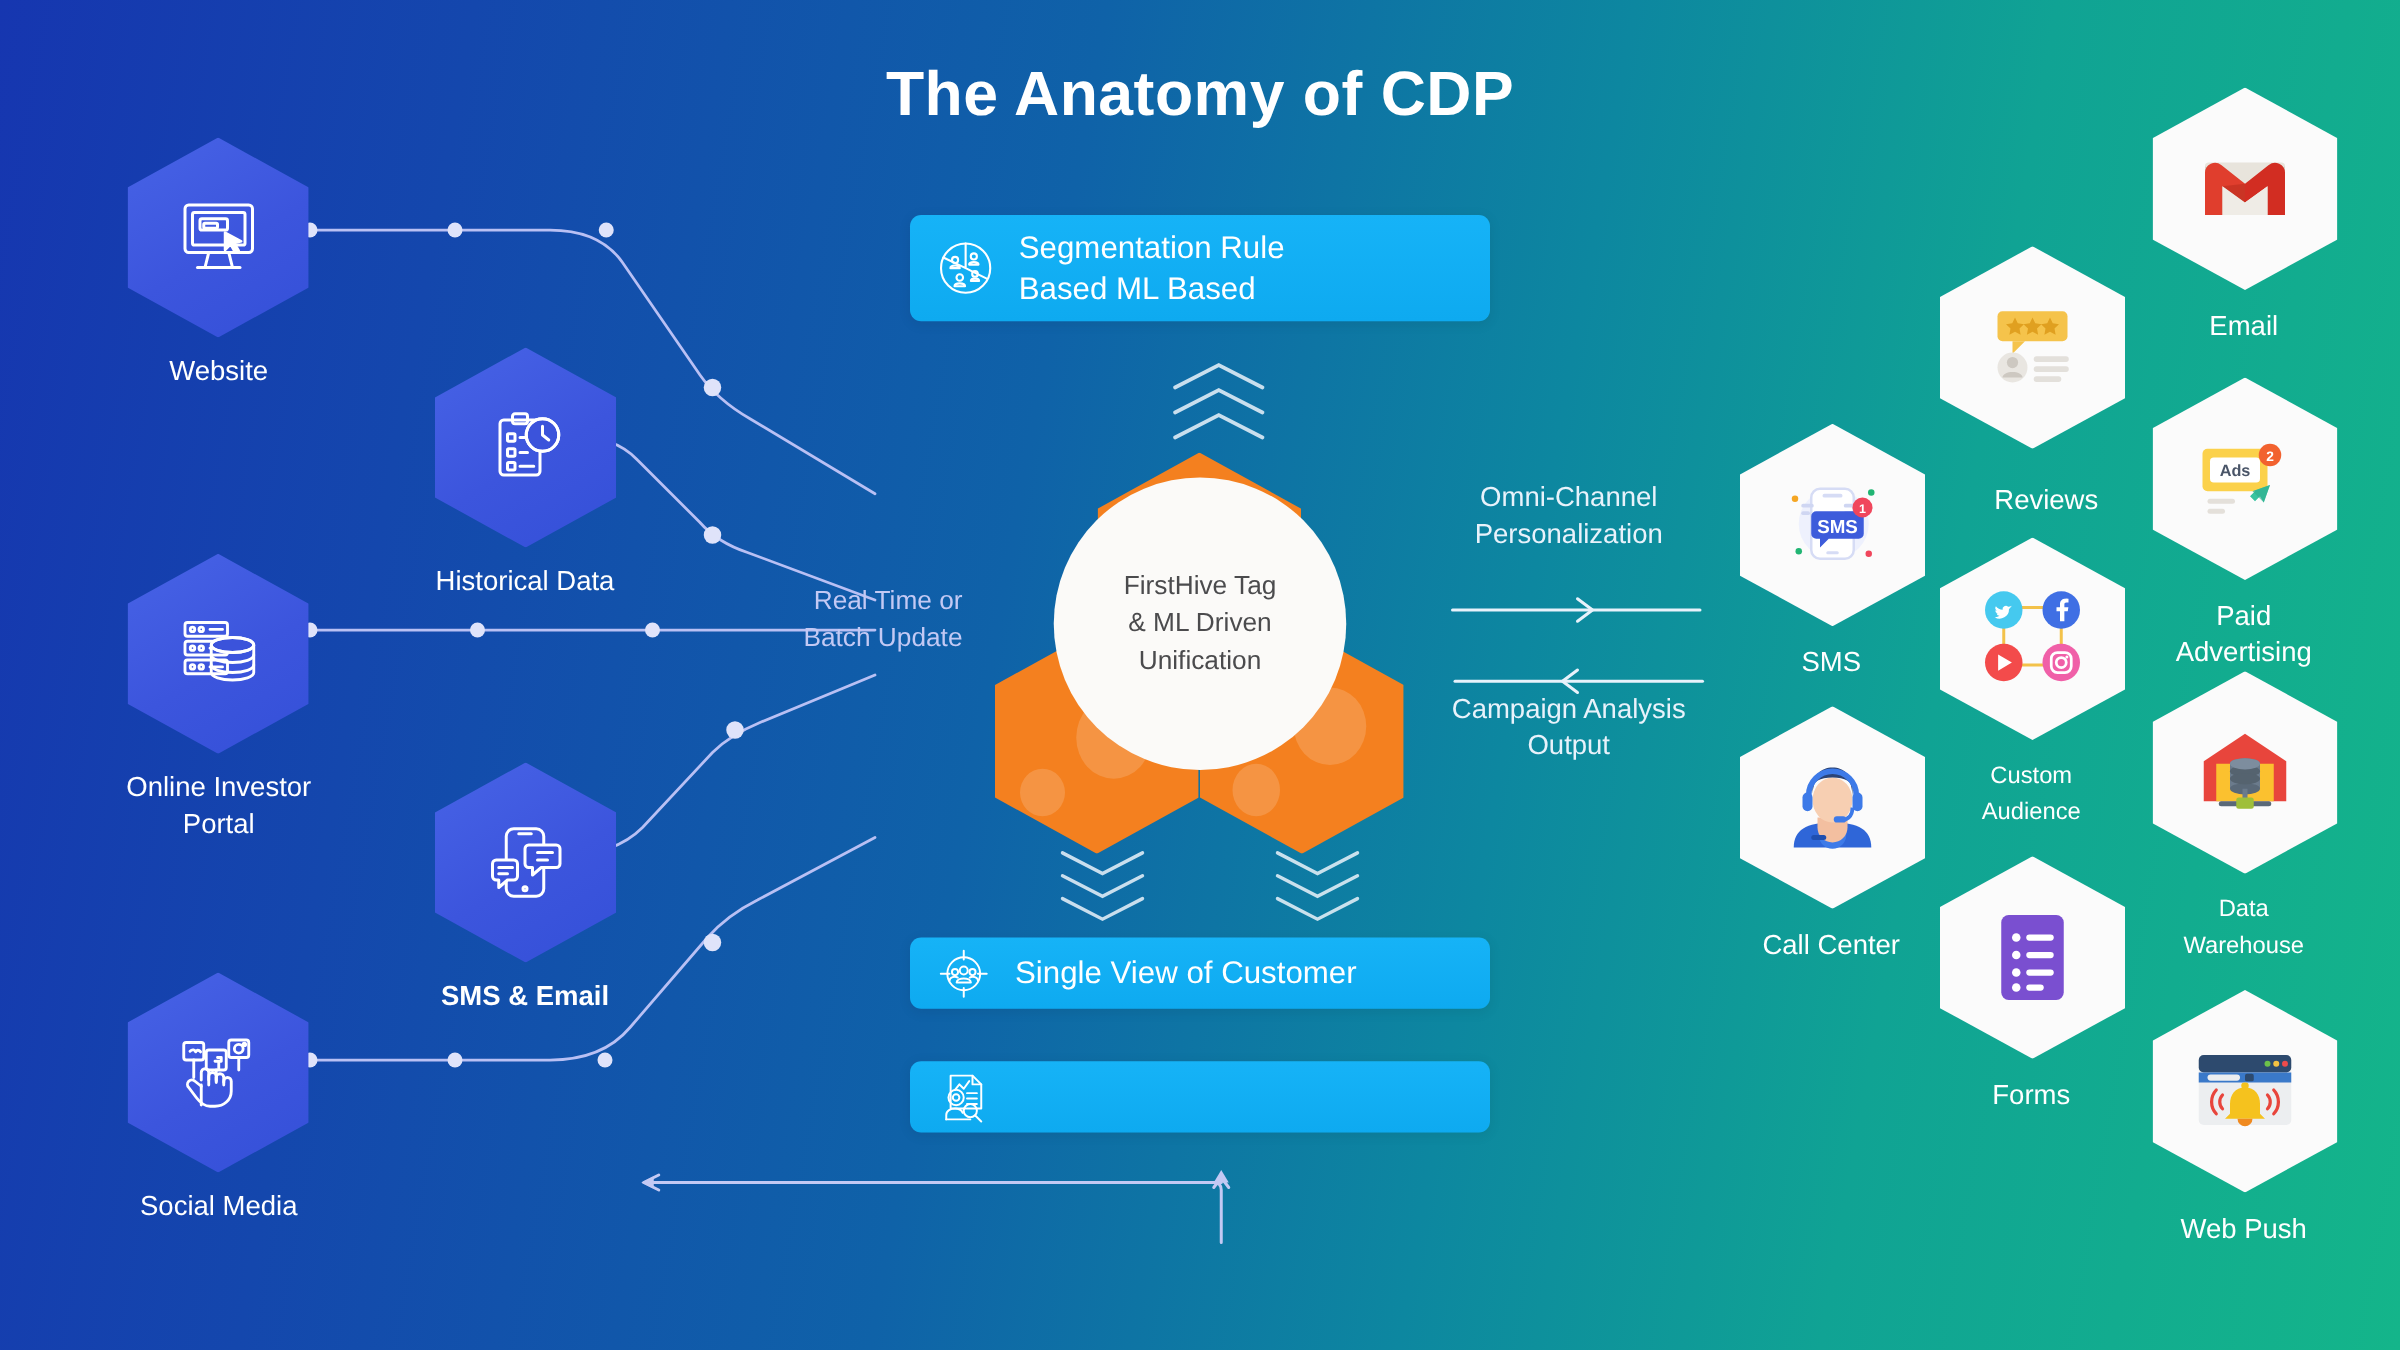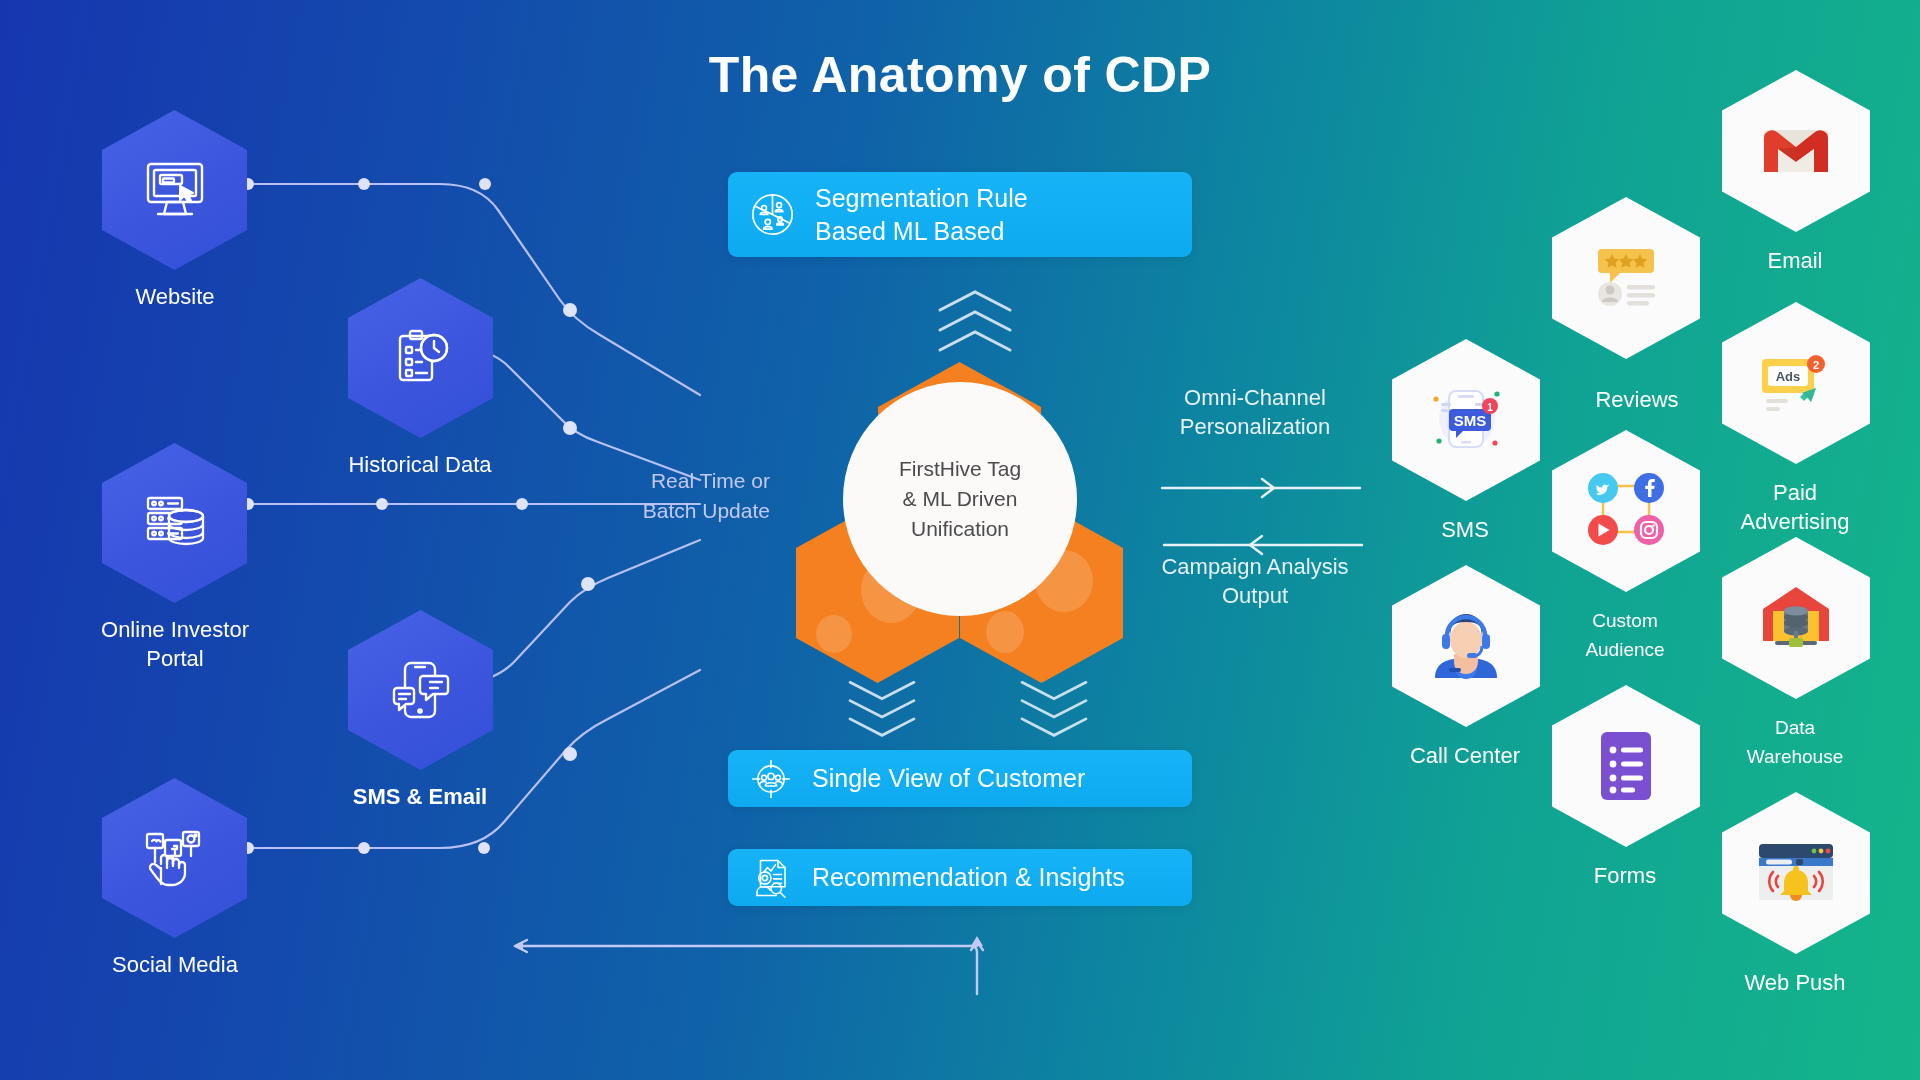--- a/index.html
+++ b/index.html
@@ -237,21 +237,20 @@
       <path d="M32 4 v8 h8"></path>
       <path d="M16 17 l4 -5 l4 4 l5 -7"></path>
       <path d="M27 20 h9 M27 25 h9 M27 30 h9"></path>
       <circle cx="17" cy="24" r="7"></circle>
       <circle cx="17" cy="24" r="3"></circle>
       <path d="M8 44 v-4 c0 -4 4 -6 8 -6 c3 0 6 1.5 7 4"></path>
       <circle cx="30" cy="36" r="6"></circle>
       <path d="M34.5 40.5 L40 46"></path>
       <path d="M8 44 h22"></path>
     </svg>
-    <div class="btxt">Recommendation &amp; Insights</div>
   </div>
 
   <svg class="connector" style="left:930px;top:288px;" width="90" height="70" viewBox="0 0 90 70" fill="none" stroke="#eaf3fb" stroke-width="3" stroke-linecap="round" opacity=".85">
     <path d="M10 22 L45 4 L80 22"></path>
     <path d="M10 42 L45 24 L80 42"></path>
     <path d="M10 62 L45 44 L80 62"></path>
   </svg>
 
   <svg class="connector" style="left:840px;top:675px;" width="84" height="64" viewBox="0 0 90 70" fill="none" stroke="#eaf3fb" stroke-width="3" stroke-linecap="round" opacity=".85">
     <path d="M10 8 L45 26 L80 8"></path>

